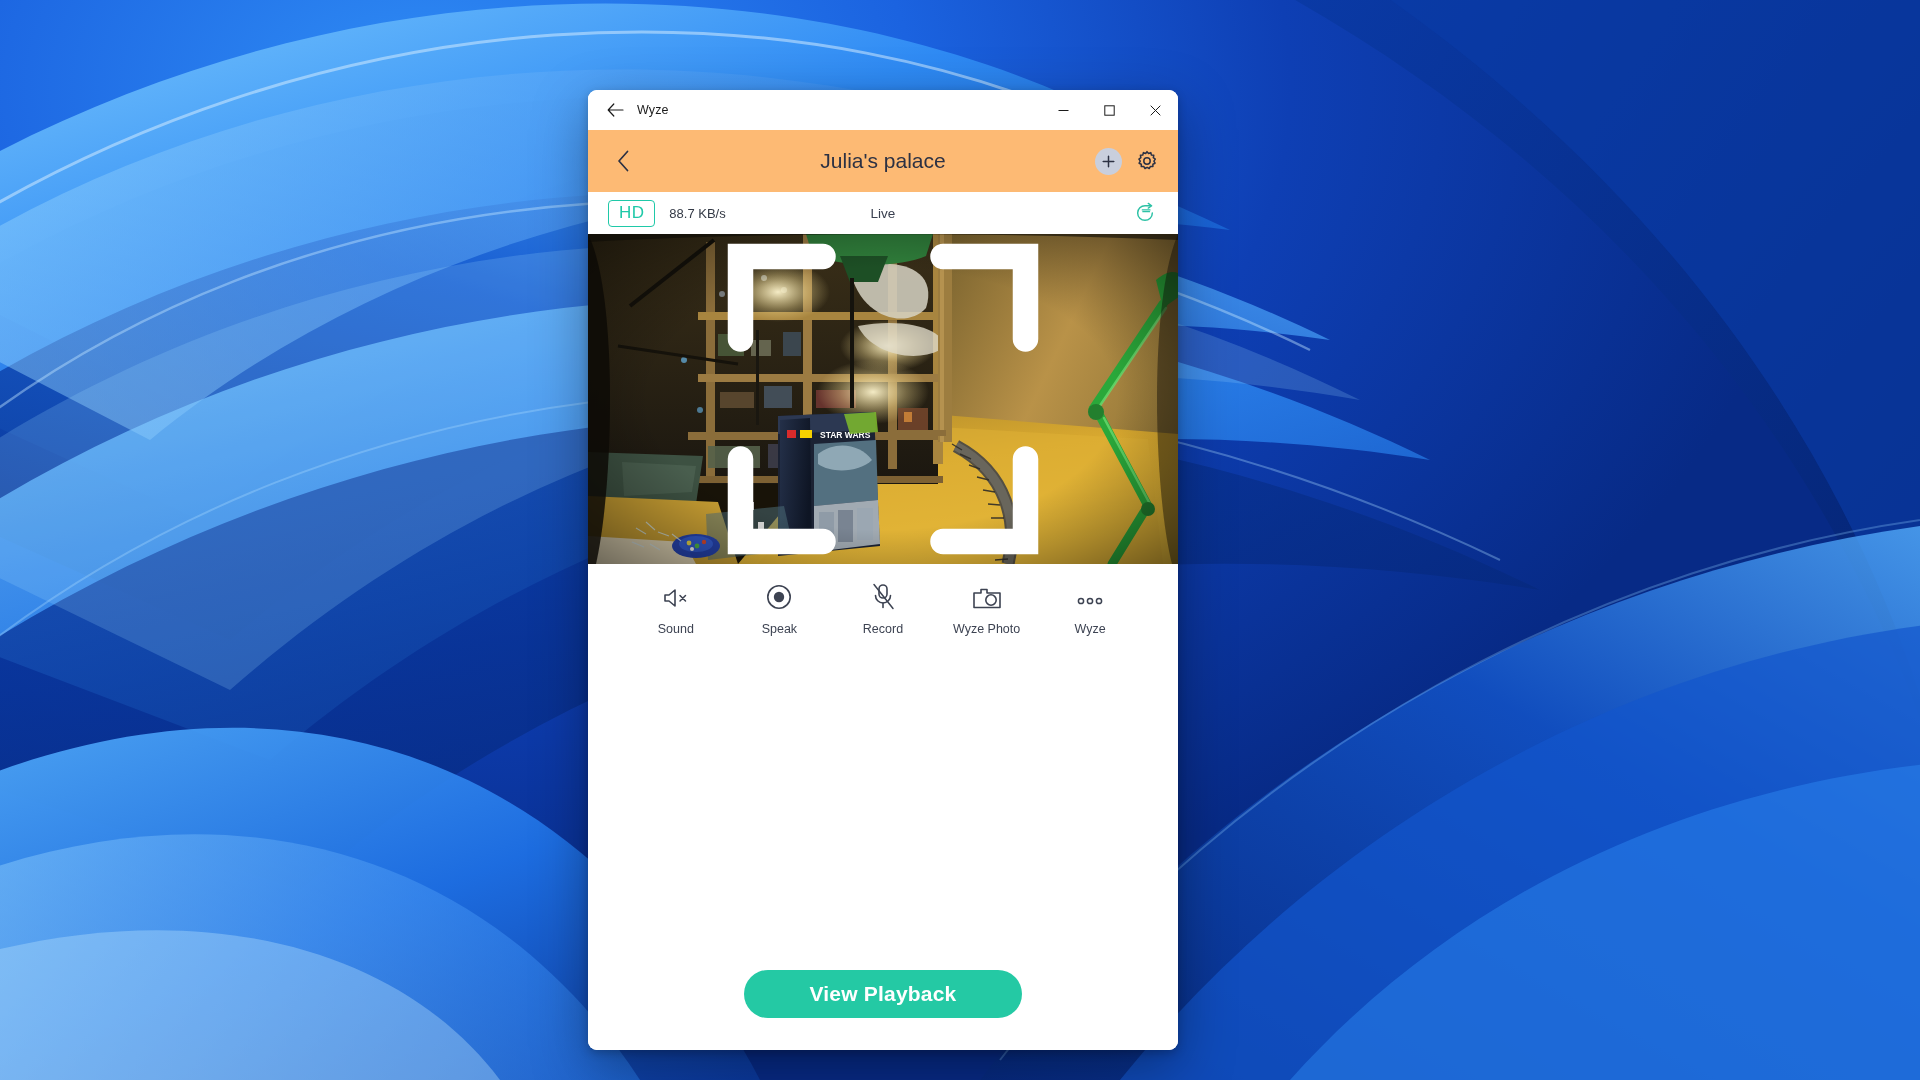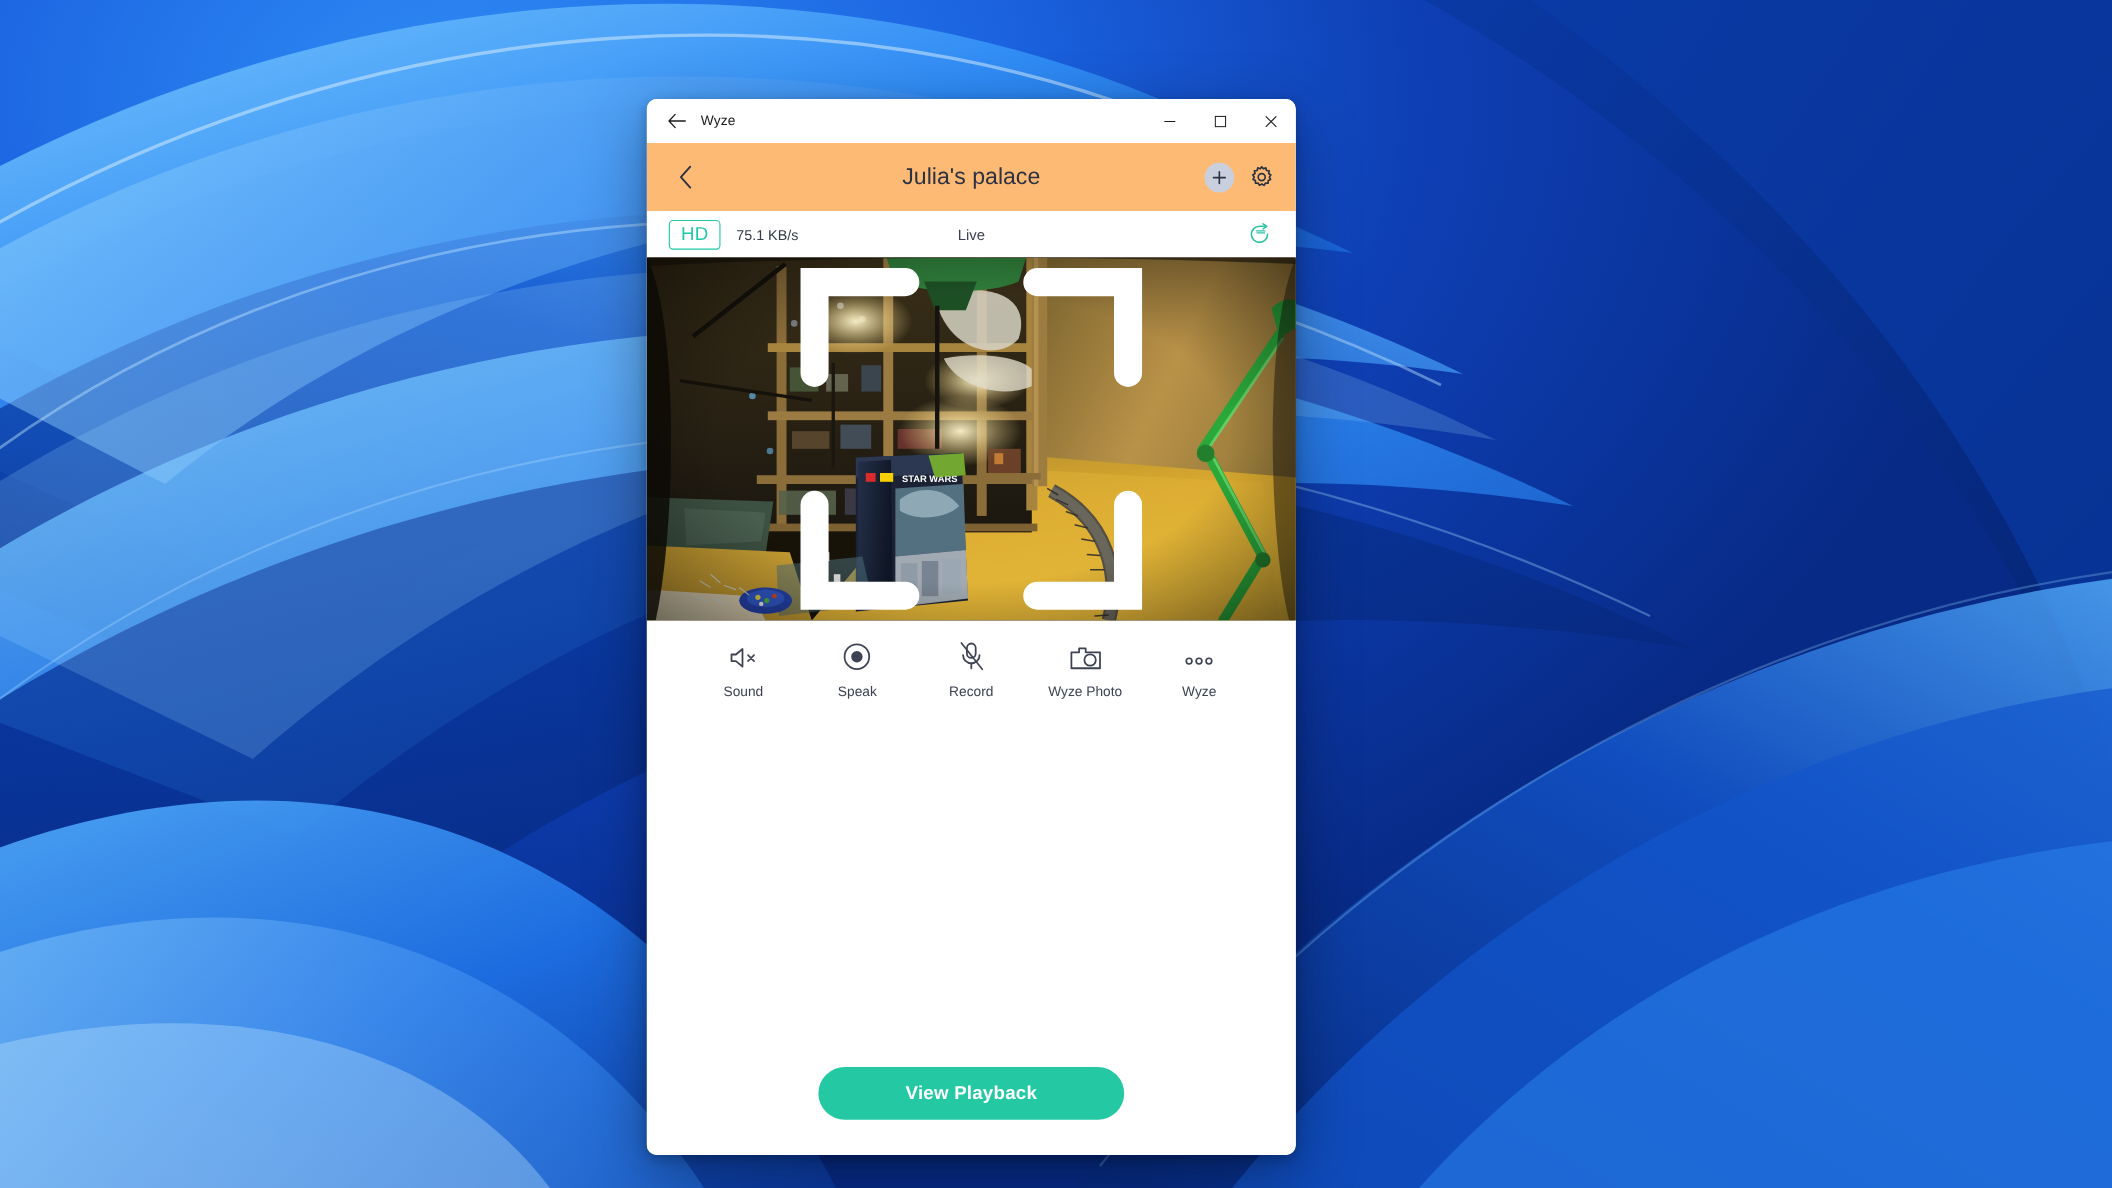--- a/index.html
+++ b/index.html
@@ -133,21 +133,21 @@
     background: #fff;
     padding: 0 0 32px;
     display: flex; justify-content: center;
   }
   #playback-btn {
     width: 278px; height: 48px;
     border: none; border-radius: 24px;
     background: #24c9a4;
     color: #ffffff;
     font-family: "Liberation Sans", sans-serif;
-    font-size: 17px; font-weight: bold;
+    font-size: 21px; font-weight: bold;
     letter-spacing: .2px;
     cursor: pointer;
   }
 </style>
 </head>
 <body>
 
 <div id="desktop">
   <div id="wall-base"></div>
   <svg id="wall-svg" viewBox="0 0 1920 1080" preserveAspectRatio="none">
@@ -250,21 +250,21 @@
             <circle cx="12" cy="12" r="3.2"></circle>
             <path d="M12 2.6 l1.5 1.9 2.3-0.9 0.6 2.4 2.4 0.3 -0.5 2.4 2 1.4 -1.4 2 1.2 2.1 -2.2 1 0 2.4 -2.4 -0.2 -1.3 2.1 -2.1 -1.2 -2.1 1.2 -1.3 -2.1 -2.4 0.2 0 -2.4 -2.2 -1 1.2 -2.1 -1.4 -2 2 -1.4 -0.5 -2.4 2.4 -0.3 0.6 -2.4 2.3 0.9 Z"></path>
           </g>
         </svg>
       </div>
     </div>
   </div>
 
   <div id="status-bar">
     <div id="hd-badge">HD</div>
-    <div id="bitrate">75.1 KB/s</div>
+    <div id="bitrate">88.7 KB/s</div>
     <div id="live-label">Live</div>
     <div id="flip-btn">
       <svg width="22" height="22" viewBox="0 0 24 24">
         <g stroke="#2ec2a6" stroke-width="1.6" fill="none" stroke-linecap="round" stroke-linejoin="round">
           <path d="M20 12 A8 8 0 1 1 12 4 L18.5 4"></path>
           <path d="M15.6 1.6 L19.2 4.1 L15.6 6.6"></path>
           <path d="M9 8.6 H17.5 M9.6 10.6 H17" stroke-width="1.3"></path>
         </g>
       </svg>
     </div>

